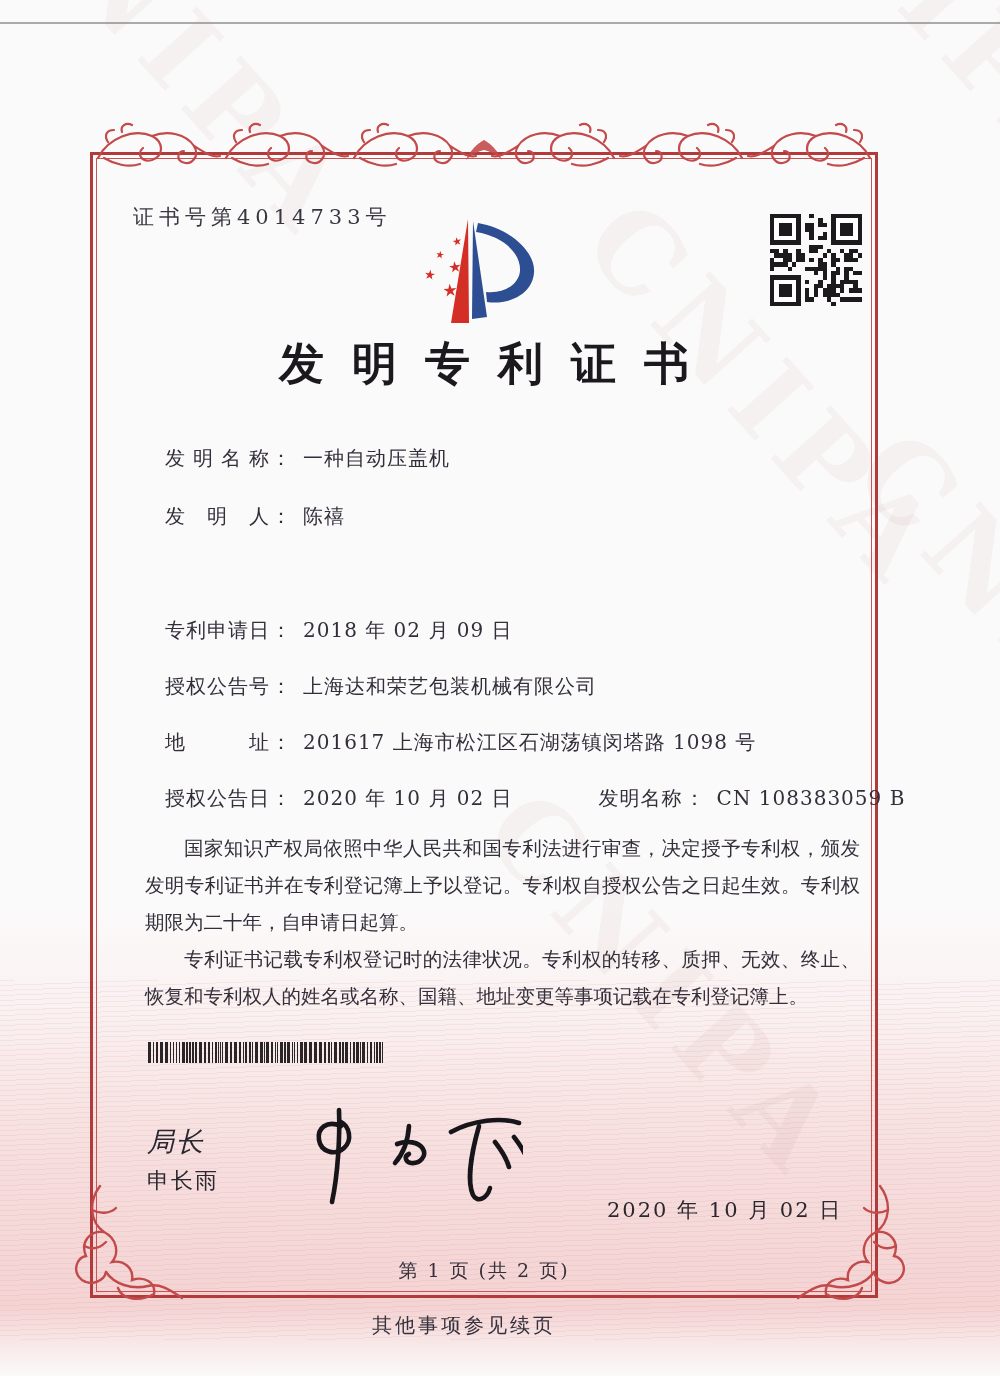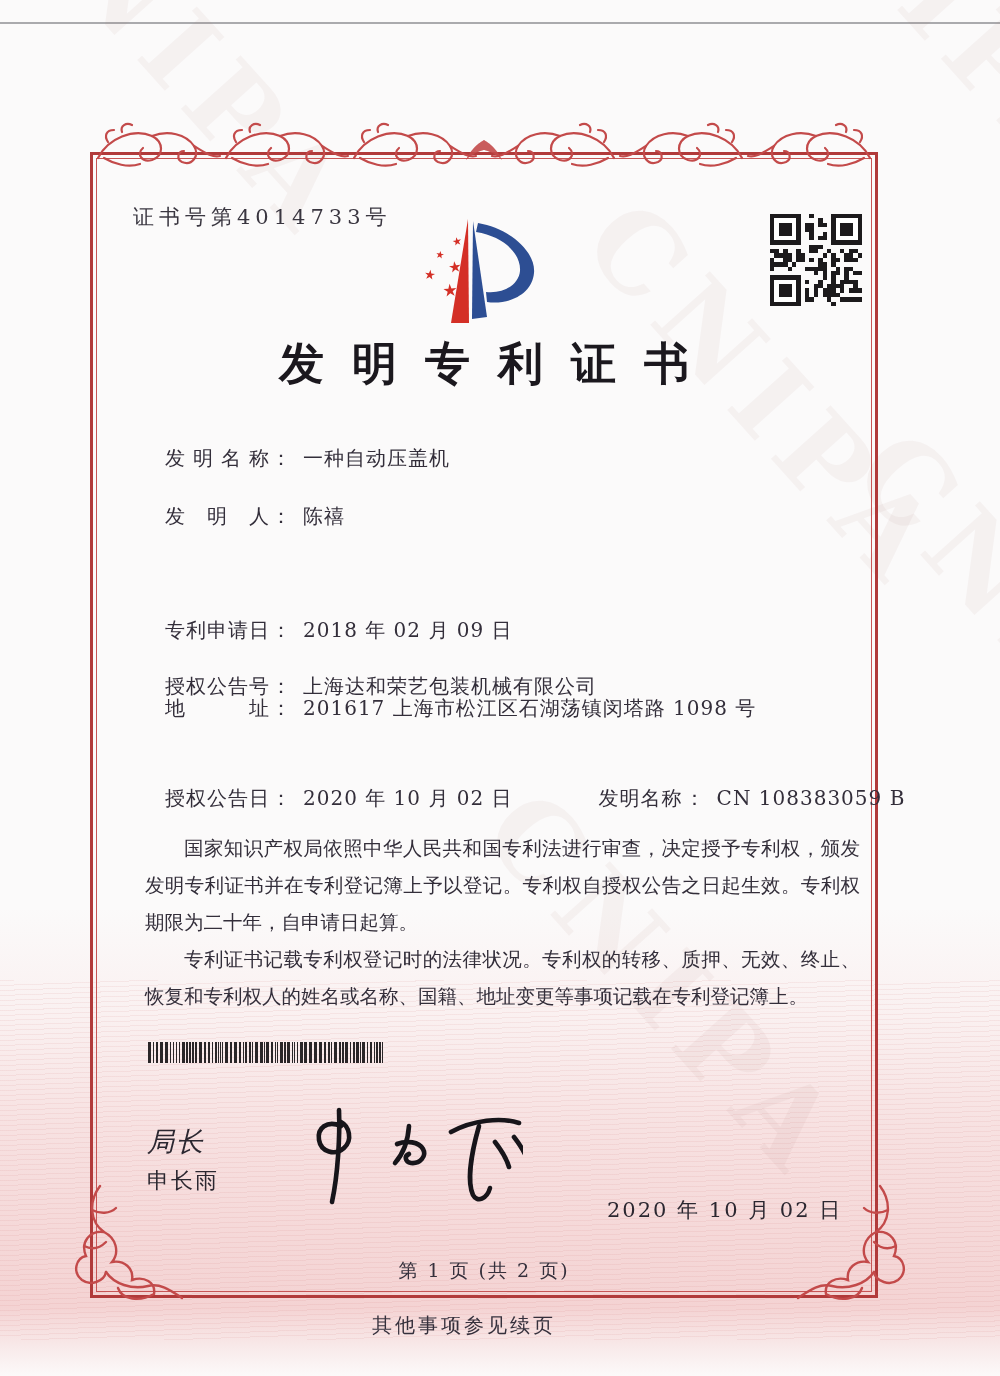--- a/index.html
+++ b/index.html
@@ -279,21 +279,21 @@
   </div>
   <div class="row" style="top:503px;">
     <span class="lbl">发明人</span><span class="colon">：</span><span class="val">陈禧</span>
   </div>
   <div class="row" style="top:617px;">
     <span class="lbl">专利申请日</span><span class="colon">：</span><span class="val">2018 年 02 月 09 日</span>
   </div>
   <div class="row" style="top:673px;">
     <span class="lbl">授权公告号</span><span class="colon">：</span><span class="val">上海达和荣艺包装机械有限公司</span>
   </div>
-  <div class="row" style="top:695px;">
+  <div class="row" style="top:729px;">
     <span class="lbl">地址</span><span class="colon">：</span><span class="val">201617 上海市松江区石湖荡镇闵塔路 1098 号</span>
   </div>
   <div class="row" style="top:785px;">
     <span class="lbl">授权公告日</span><span class="colon">：</span><span class="val">2020 年 10 月 02 日</span><span class="lbl2">发明名称</span><span class="colon">：</span><span class="val">CN 108383059 B</span>
   </div>
 
   <div id="paras">
     <p>国家知识产权局依照中华人民共和国专利法进行审查，决定授予专利权，颁发发明专利证书并在专利登记簿上予以登记。专利权自授权公告之日起生效。专利权期限为二十年，自申请日起算。</p>
     <p>专利证书记载专利权登记时的法律状况。专利权的转移、质押、无效、终止、恢复和专利权人的姓名或名称、国籍、地址变更等事项记载在专利登记簿上。</p>
   </div>

